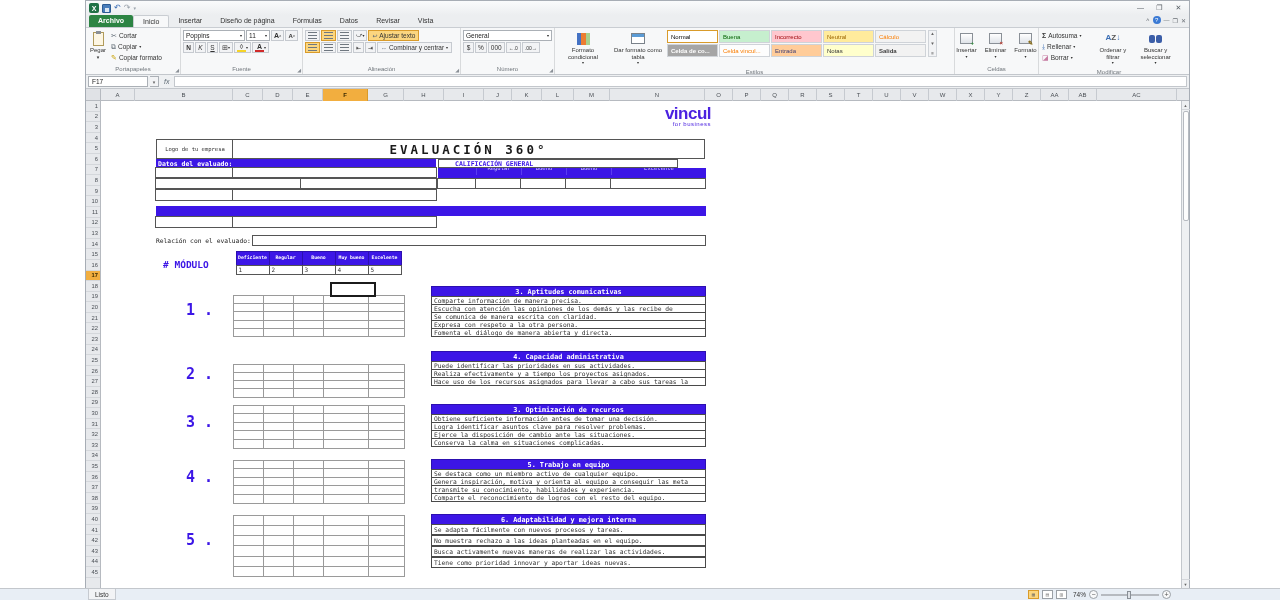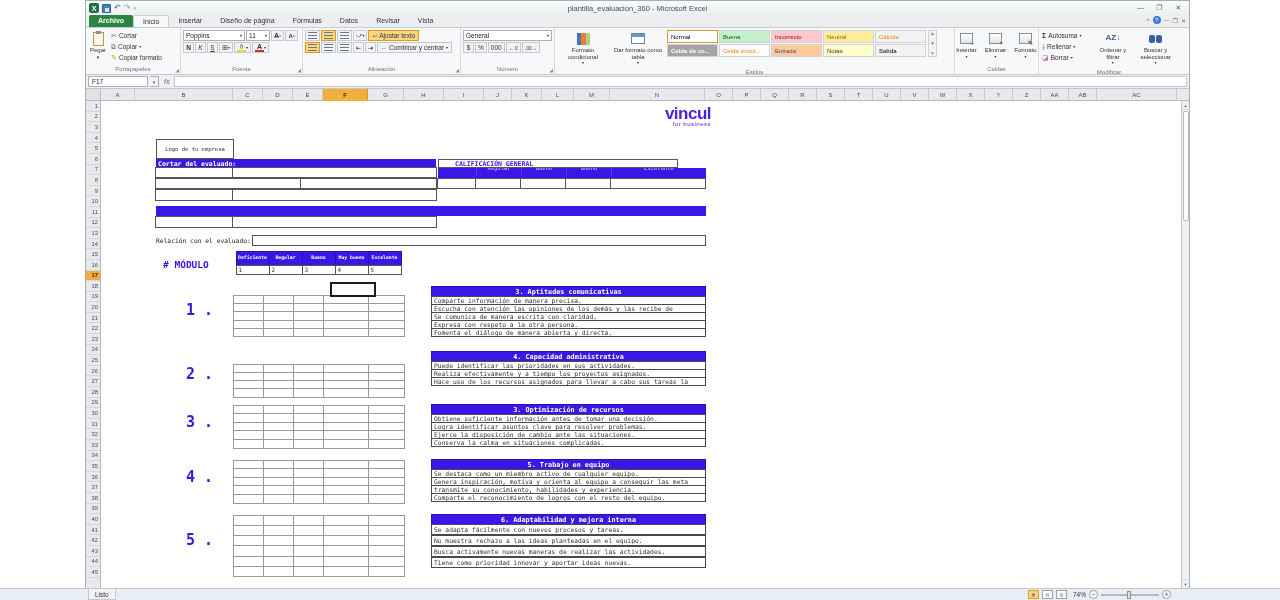--- a/index.html
+++ b/index.html
@@ -114,21 +114,20 @@
 <div class="win">
 
   <div class="titlebar">
     <div class="qat">
       <div class="xl-icon">X</div>
       <div class="save-icon"></div>
       <span class="qbtn">↶</span>
       <span class="qbtn dis">↷</span>
       <span class="qbtn dis" style="font-size:5px">▾</span>
     </div>
-    <div class="title-text">plantilla_evaluacion_360  -  Microsoft Excel</div>
     <div class="winctl">
       <div class="wbtn">—</div>
       <div class="wbtn">❐</div>
       <div class="wbtn">✕</div>
     </div>
   </div>
 
   <div class="tabsrow">
     <div class="ftab">Archivo</div>
     <div id="ribbon-tabs" style="display:flex;align-items:flex-end">
@@ -488,21 +487,22 @@
         <div class="rowh">43</div>
         <div class="rowh">44</div>
         <div class="rowh">45</div>
       </div>
     <div class="canvas" id="canvas">
         <div class="abs mono " style="left: 500px; top: 5px; width: 110px; height: 24px;">
           <div class="brand" style="font-family: &quot;Liberation Sans&quot;, sans-serif;">vincul</div>
           <div class="brand-sub" style="font-family: &quot;Liberation Sans&quot;, sans-serif;">for business</div>
         </div>
         <div class="abs mono cellb" style="left: 55px; top: 38px; width: 78px; height: 20px; font-size: 5.5px; display: flex; align-items: center; justify-content: center; color: rgb(51, 51, 51);">Logo de tu empresa</div>
-        <div class="abs mono pbar" style="left: 55px; top: 58px; width: 280px; height: 9px; color: rgb(255, 255, 255); font-weight: bold; font-size: 6.5px; display: flex; align-items: center; padding-left: 2px;">Cortar del evaluado:</div>
+        <div class="abs mono cellb" style="left: 132px; top: 38px; width: 473px; height: 20px; font-size: 12.5px; font-weight: bold; letter-spacing: 3px; display: flex; align-items: center; justify-content: center; color: rgb(26, 26, 26); margin-left: -1px;">EVALUACIÓN 360°</div>
+        <div class="abs mono pbar" style="left: 55px; top: 58px; width: 280px; height: 9px; color: rgb(255, 255, 255); font-weight: bold; font-size: 6.5px; display: flex; align-items: center; padding-left: 2px;">Datos del evaluado:</div>
         <div class="abs mono cellb ptext" style="left: 337px; top: 58px; width: 240px; height: 9px; font-weight: bold; font-size: 6.5px; display: flex; align-items: center; padding-left: 16px;">CALIFICACIÓN GENERAL</div>
         <div class="abs mono pbar" style="left: 55px; top: 67px; width: 80px; height: 4px; overflow: hidden; color: rgb(255, 255, 255); font-size: 5.5px;"><span style="position:relative;top:-2px">Nombre:</span></div>
         <div class="abs mono pbar" style="left: 337px; top: 67px; width: 268px; height: 10px; display: flex; overflow: hidden;">
           <span style="width: 38px; font-size: 5.5px; color: rgb(217, 211, 255); position: relative; top: -3px; text-align: center; border-left: none;"></span>
           <span style="width: 45px; font-size: 5.5px; color: rgb(217, 211, 255); position: relative; top: -3px; text-align: center; border-left: 1px solid rgb(91, 61, 240);">Regular</span>
           <span style="width: 45px; font-size: 5.5px; color: rgb(217, 211, 255); position: relative; top: -3px; text-align: center; border-left: 1px solid rgb(91, 61, 240);">Bueno</span>
           <span style="width: 45px; font-size: 5.5px; color: rgb(217, 211, 255); position: relative; top: -3px; text-align: center; border-left: 1px solid rgb(91, 61, 240);">Bueno</span>
           <span style="width: 95px; font-size: 5.5px; color: rgb(217, 211, 255); position: relative; top: -3px; text-align: center; border-left: 1px solid rgb(91, 61, 240);">Excelente</span>
         </div>
         <div class="abs mono cellb" style="left: 337px; top: 77px; width: 39px; height: 11px; margin-left: -1px;"></div>

